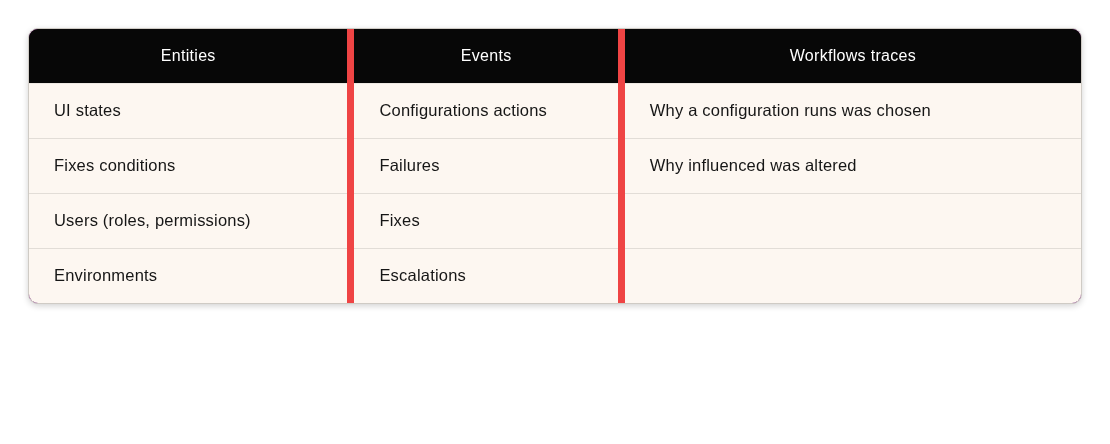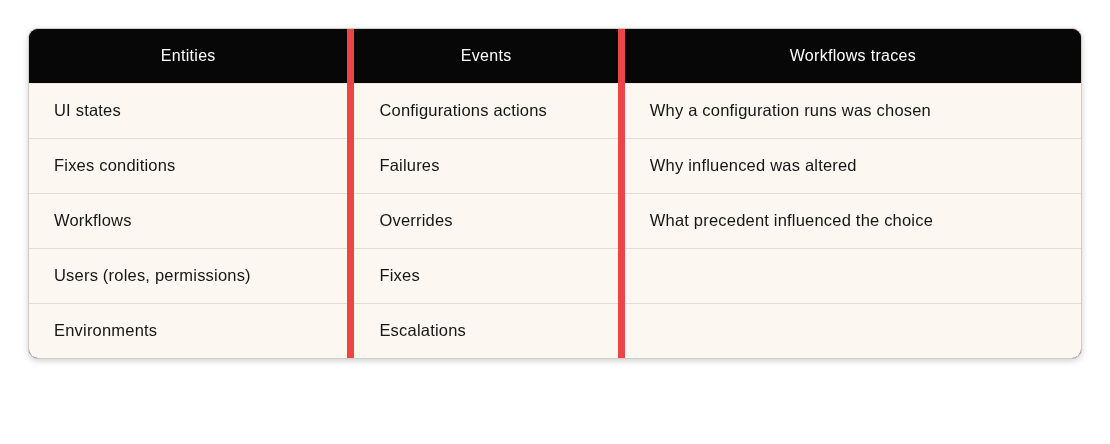--- a/index.html
+++ b/index.html
@@ -91,25 +91,20 @@
           <td>UI states</td>
           <td>Configurations actions</td>
           <td>Why a configuration runs was chosen</td>
         </tr>
         <tr>
           <td>Fixes conditions</td>
           <td>Failures</td>
           <td>Why influenced was altered</td>
         </tr>
         <tr>
-          <td>Workflows</td>
-          <td>Overrides</td>
-          <td>What precedent influenced the choice</td>
-        </tr>
-        <tr>
           <td>Users (roles, permissions)</td>
           <td>Fixes</td>
           <td></td>
         </tr>
         <tr>
           <td>Environments</td>
           <td>Escalations</td>
           <td></td>
         </tr>
       </tbody>

